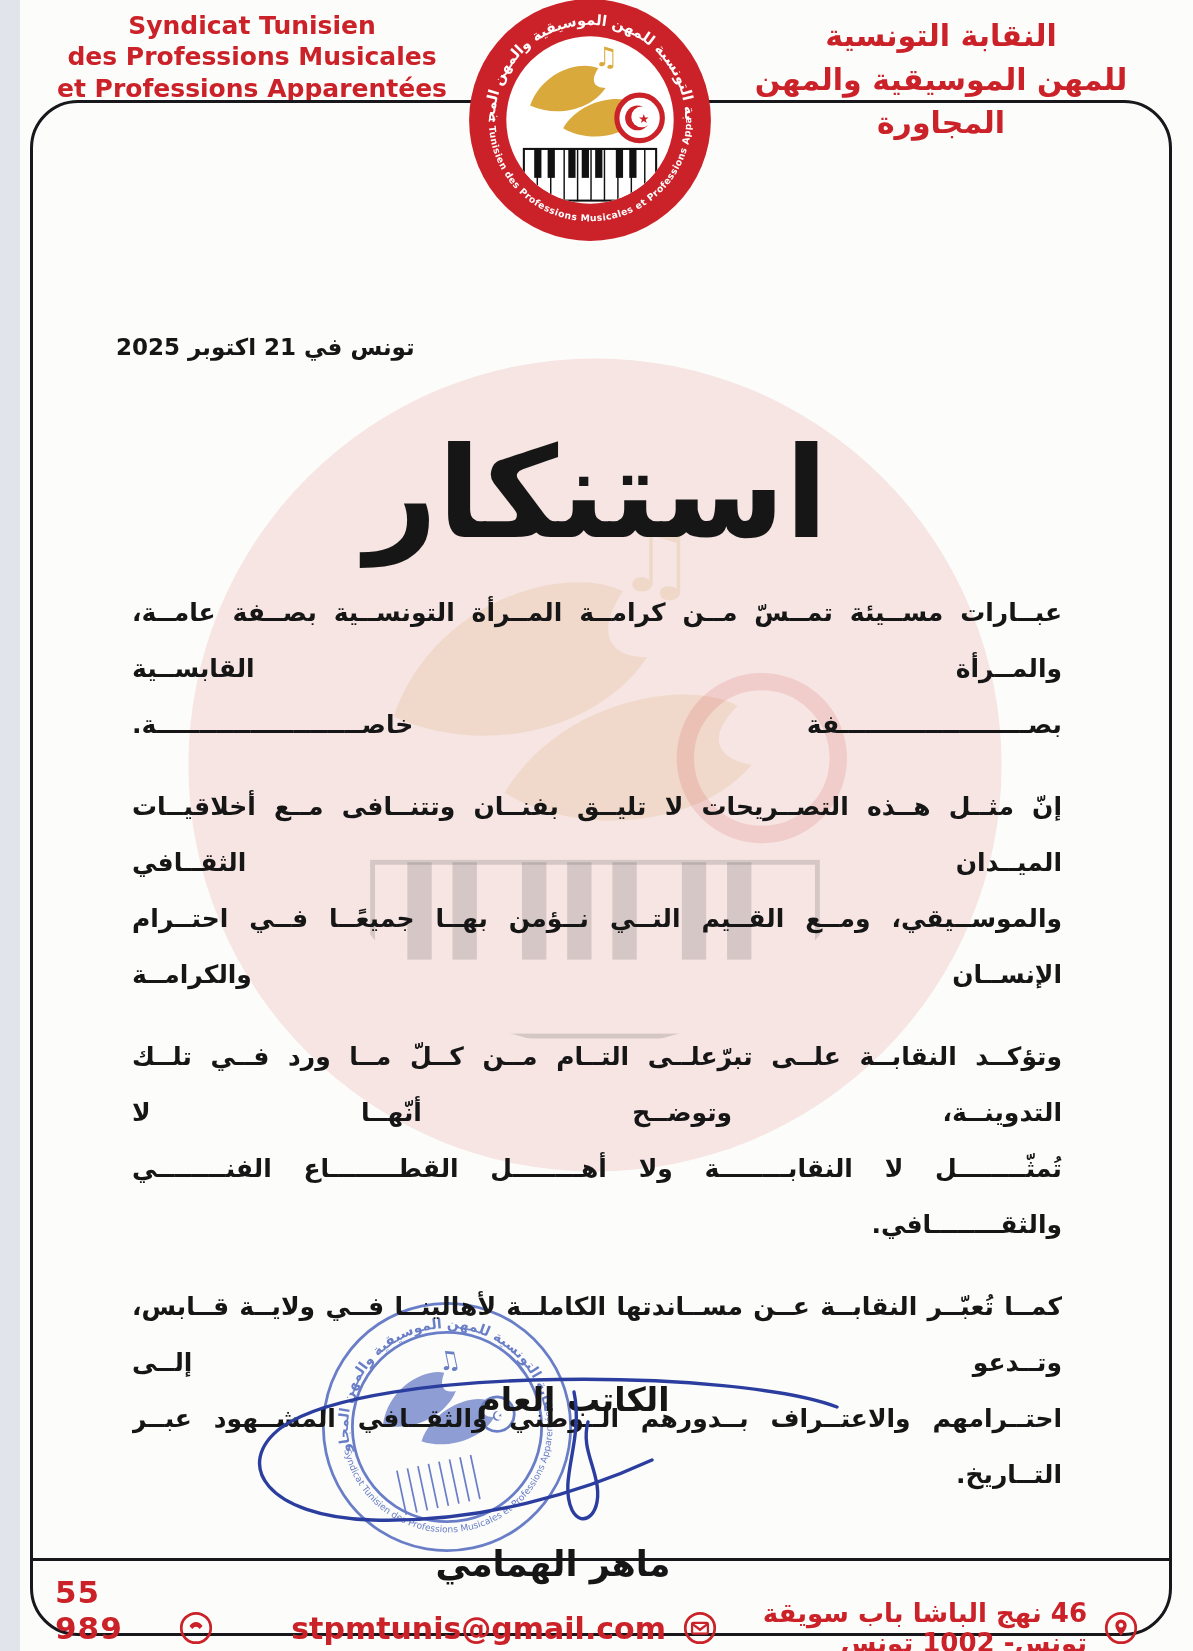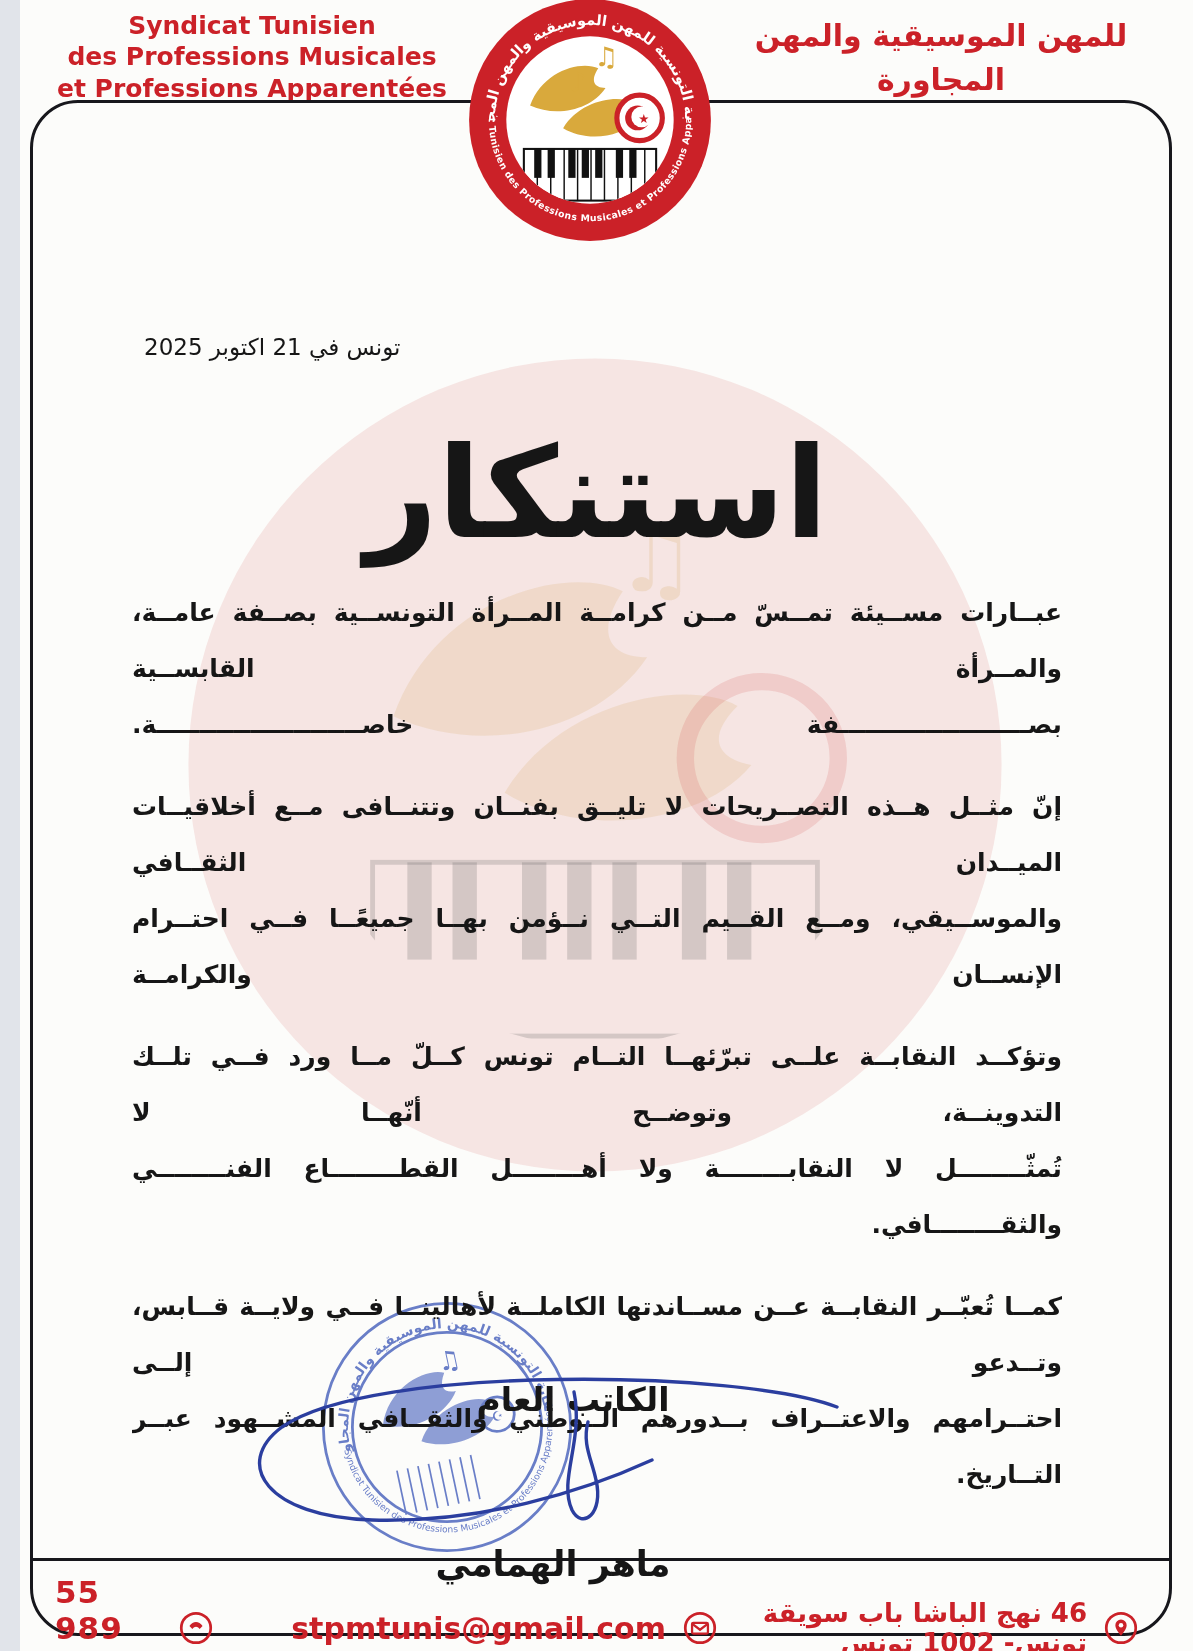--- a/index.html
+++ b/index.html
@@ -45,21 +45,21 @@
   .w-note{fill:rgba(219,178,115,0.25);font-size:26px;font-weight:bold;}
   .w-keyb{fill:rgba(80,80,80,0.20);}
   .w-keyl{stroke:rgba(80,80,80,0.20);stroke-width:1.4;}
   .w-flag{stroke:rgba(205,62,62,0.15);}
   
   .b-line{stroke:var(--blue);fill:none;stroke-width:2.6;}
   .b-text{fill:var(--blue);}
   .b-fill{fill:var(--blue);}
   .b-keyl{stroke:var(--blue);stroke-width:1.6;}
   
-  .date{position:absolute;left:144px;top:334px;font-size:23px;font-weight:normal;direction:rtl;z-index:3;}
+  .date{position:absolute;left:116px;top:334px;font-size:23px;font-weight:bold;direction:rtl;z-index:3;}
   .title{
     position:absolute;left:0;right:0;top:378px;text-align:center;z-index:3;
     font-size:126px;font-weight:bold;line-height:1.15;direction:rtl;margin-top:44px;
   }
   .paras{position:absolute;left:132px;top:585px;width:930px;direction:rtl;z-index:3;}
   .para{margin-bottom:26px;}
   .pline{
     font-size:25px;font-weight:bold;line-height:56px;
     text-align:justify;text-align-last:justify;overflow:hidden;
   }
@@ -108,20 +108,21 @@
           <rect x="158" y="148" width="7" height="28"></rect>
       </g>
       <circle cx="168" cy="118" r="22" fill="none" class="w-flag" stroke-width="5"></circle>
     </g>
   </svg>
 
   <div class="hdr-fr" style="white-space:pre-line">Syndicat Tunisien
 des Professions Musicales
 et Professions Apparentées</div>
   <div class="hdr-ar">
+    <div>النقابة التونسية</div>
     <div>للمهن الموسيقية والمهن المجاورة</div>
   </div>
 
   <div class="border-box">
     <div class="footer-sep"></div>
   </div>
 
   <svg class="logo" viewBox="0 0 240 240">
     <defs>
       <path id="arcTop" d="M 28,120 A 92,92 0 1 1 212,120"></path>
@@ -176,21 +177,21 @@
   <div class="paras">
       <div class="para">
         <div class="pline">عبــارات مســيئة تمــسّ مــن كرامــة المــرأة التونســية بصــفة عامــة، والمــرأة القابســية</div>
         <div class="pline">بصــــــــــــــــــــــفة خاصــــــــــــــــــــــــة.</div>
       </div>
       <div class="para">
         <div class="pline">إنّ مثــل هــذه التصــريحات لا تليــق بفنــان وتتنــافى مــع أخلاقيــات الميــدان الثقــافي</div>
         <div class="pline">والموســيقي، ومــع القــيم التــي نــؤمن بهــا جميعًــا فــي احتــرام الإنســان والكرامــة</div>
       </div>
       <div class="para">
-        <div class="pline">وتؤكــد النقابــة علــى تبرّئهــا التــام تونس كــلّ مــا ورد فــي تلــك التدوينــة، وتوضــح أنّهــا لا</div>
+        <div class="pline">وتؤكــد النقابــة علــى تبرّعلــى التــام مــن كــلّ مــا ورد فــي تلــك التدوينــة، وتوضــح أنّهــا لا</div>
         <div class="pline">تُمثّــــــــل لا النقابــــــــة ولا أهــــــــل القطــــــــاع الفنــــــــي والثقــــــــافي.</div>
       </div>
       <div class="para">
         <div class="pline">كمــا تُعبّــر النقابــة عــن مســاندتها الكاملــة لأهالينــا فــي ولايــة قــابس، وتــدعو إلــى</div>
         <div class="pline">احتــرامهم والاعتــراف بــدورهم الــوطني والثقــافي المشــهود عبــر التــاريخ.</div>
       </div>
     </div>
 
   <div class="sig-role">الكاتب العام</div>
   <div class="sig-name">ماهر الهمامي</div>

